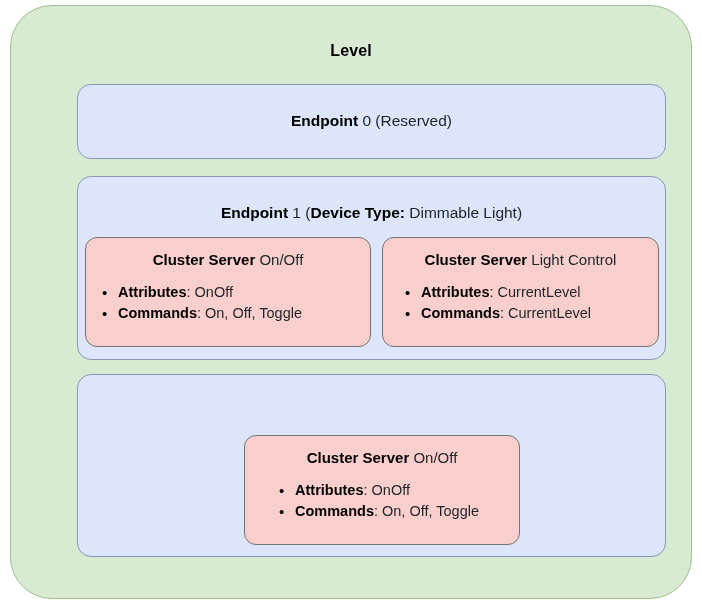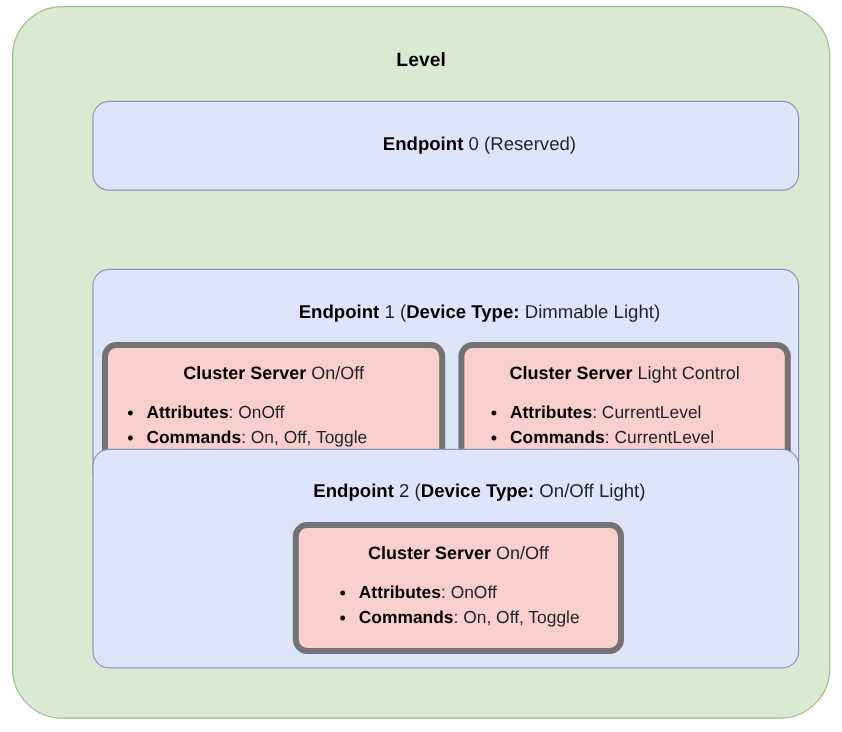--- a/index.html
+++ b/index.html
@@ -50,47 +50,46 @@
   
   .endpoint-box {
     position: absolute;
     box-sizing: border-box;
     background: #dde5fa;
     border: 1px solid #8699b8;
     border-radius: 14px;
   }
 
   #endpoint-0 { left: 66px; top: 78px;  width: 589px; height: 75px; }
-  #endpoint-1 { left: 66px; top: 170px; width: 589px; height: 184px; margin-top: 48px; }
+  #endpoint-1 { left: 66px; top: 170px; width: 589px; height: 184px; }
   #endpoint-2 { left: 66px; top: 368px; width: 589px; height: 183px; }
 
   .endpoint-title {
     position: absolute;
     left: 0;
     top: 0;
     width: 100%;
     text-align: center;
     font-size: 15.5px;
     color: #1a1a1a;
     white-space: nowrap;
-    padding-left: 28px;
   }
   #endpoint-0 .endpoint-title { top: 27px; }
   #endpoint-1 .endpoint-title { top: 27px; }
   #endpoint-2 .endpoint-title { top: 26px; }
 
   .b { font-weight: bold; color: #000000; }
   .r { font-weight: normal; color: #1f2327; }
 
   
   .cluster-box {
     position: absolute;
     box-sizing: border-box;
     background: #f8cfcc;
-    border: 5px solid #737373;
+    border: 1px solid #737373;
     border-radius: 12px;
   }
 
   #cluster-1a { left: 7px;   top: 60px; width: 286px; height: 110px; }
   #cluster-1b { left: 304px; top: 60px; width: 277px; height: 110px; }
   #cluster-2a { left: 166px; top: 60px; width: 276px; height: 110px; }
 
   .cluster-title {
     position: absolute;
     left: 0;
@@ -171,23 +170,20 @@
             <span class="bullet">•</span><span class="b">Attributes</span><span class="r">: CurrentLevel</span>
           </li>
           <li>
             <span class="bullet">•</span><span class="b">Commands</span><span class="r">: CurrentLevel</span>
           </li>
         </ul>
       </div>
     </div>
 
     <div class="endpoint-box" id="endpoint-2">
-      <div class="endpoint-title">
-        <span class="b">Endpoint</span><span class="r"> 2 (</span><span class="b">Device Type:</span><span class="r"> On/Off Light)</span>
-      </div>
 
       <div class="cluster-box" id="cluster-2a">
         <div class="cluster-title">
           <span class="b">Cluster Server</span><span class="r"> On/Off</span>
         </div>
         <ul class="cluster-list">
           <li>
             <span class="bullet">•</span><span class="b">Attributes</span><span class="r">: OnOff</span>
           </li>
           <li>

